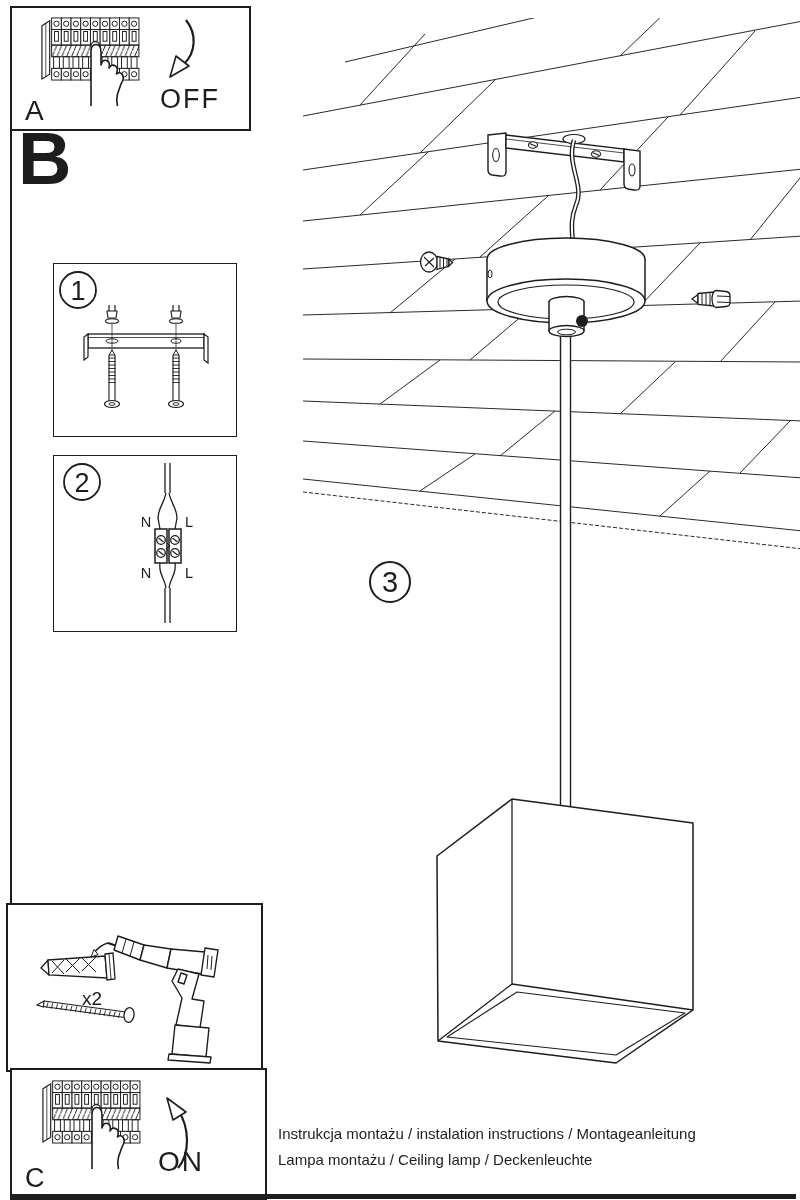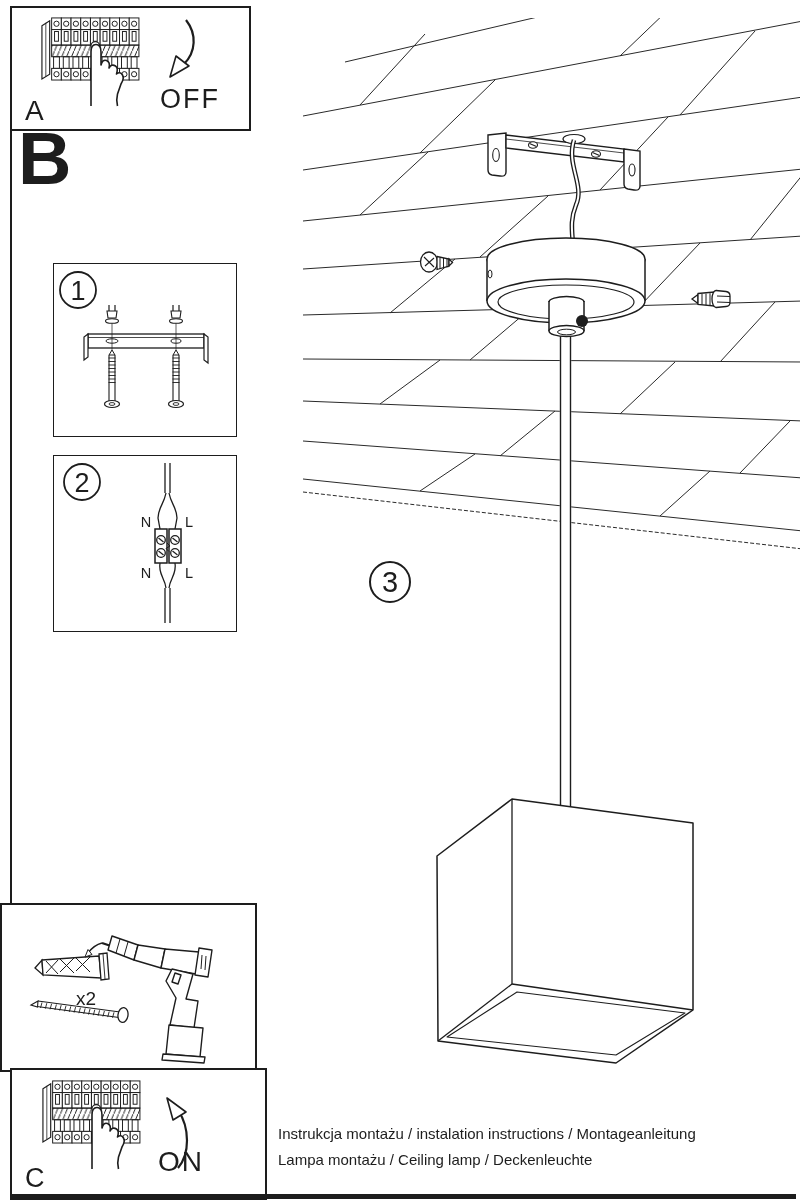--- a/index.html
+++ b/index.html
@@ -247,21 +247,21 @@
         <line x1="111" y1="132" x2="111" y2="167"></line>
         <line x1="116" y1="132" x2="116" y2="167"></line>
       </g>
       <text class="t" x="92" y="71" font-size="14.5" text-anchor="middle">N</text>
       <text class="t" x="135" y="71" font-size="14.5" text-anchor="middle">L</text>
       <text class="t" x="92" y="122" font-size="14.5" text-anchor="middle">N</text>
       <text class="t" x="135" y="122" font-size="14.5" text-anchor="middle">L</text>
     </svg>
   </div>
 
-  <div class="box b2" style="left:0;top:903px;width:253px;height:165px;text-align:right;">
+  <div class="box b2" style="left:6px;top:903px;width:253px;height:165px;text-align:right;">
     <svg viewBox="0 0 249 161" width="249" height="161">
 
       <g fill="#fff" stroke="#1d1d1d" stroke-width="1.3">
         <polygon points="33,63 40,55 41,70"></polygon>
         <polygon points="40,55 97,51 99,73 41,70"></polygon>
         <path d="M44,56 L56,69 M56,55 L44,68 M58,54 L72,68 M72,53 L58,67 M74,53 L88,67 M88,52 L74,66" stroke-width="1"></path>
         <path d="M97,49 L105,48 L107,74 L99,75 Z"></path>
         <line x1="101" y1="49" x2="103" y2="74" stroke-width="0.9"></line>
         <path d="M100,38 Q92,40 86,48" fill="none" stroke-width="1.4"></path>
         <polygon points="83,52 90,49.5 86,44.5" stroke-width="1"></polygon>

